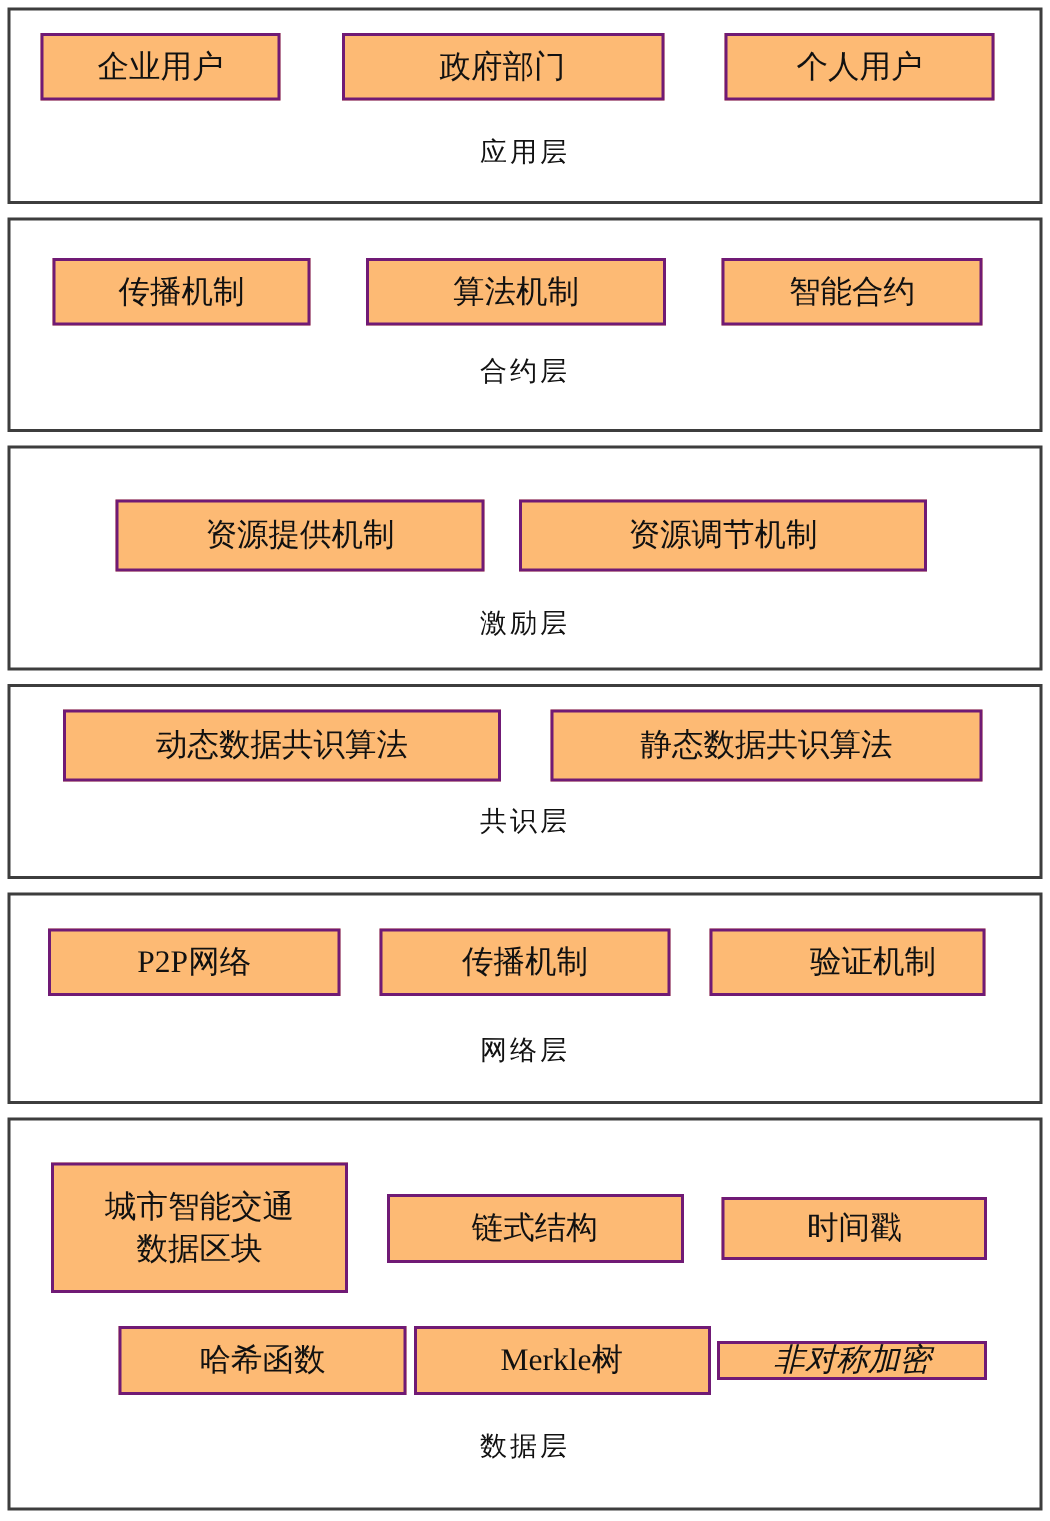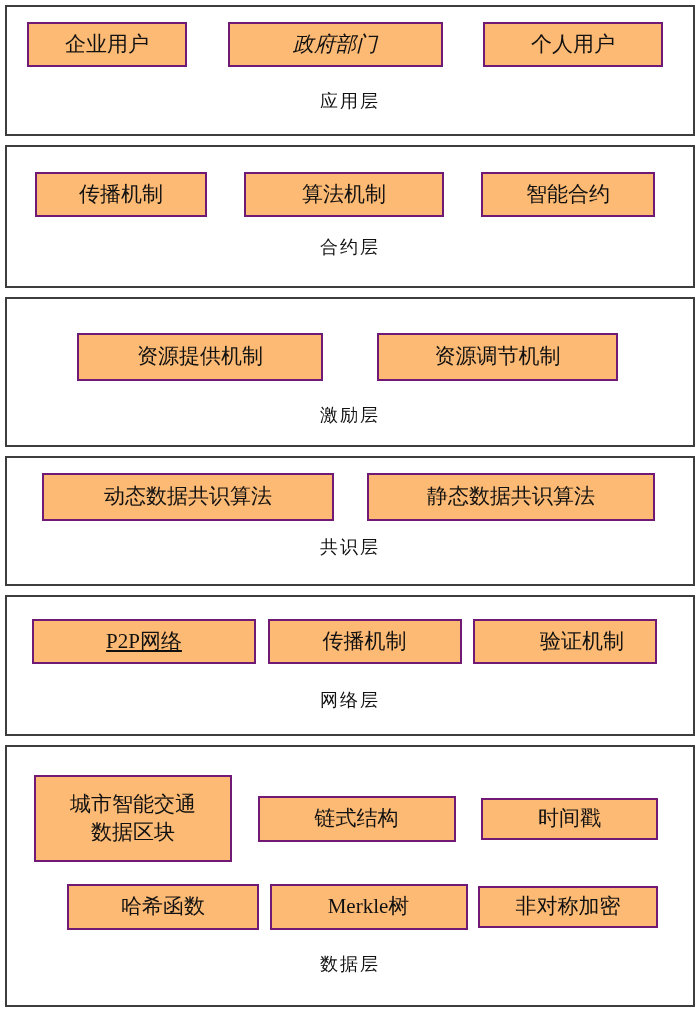--- a/index.html
+++ b/index.html
@@ -43,66 +43,66 @@
   .layer-label {
     text-align: center;
     font-size: 18px;
     letter-spacing: 2px;
   }
 
   
   .layer-app { height: 131px; }
   .layer-app .row { margin: 15px 30px 0 20px; }
   .layer-app .box:nth-child(1) { width: 160px; }
-  .layer-app .box:nth-child(2) { width: 215px; font-style: italic; }
+  .layer-app .box:nth-child(2) { width: 215px; }
   .layer-app .box:nth-child(3) { width: 180px; }
   .layer-app .layer-label { margin-top: 22px; }
 
   
   .layer-contract { height: 143px; }
   .layer-contract .row { margin: 25px 38px 0 28px; }
   .layer-contract .box:nth-child(1) { width: 172px; }
   .layer-contract .box:nth-child(2) { width: 200px; }
   .layer-contract .box:nth-child(3) { width: 174px; }
   .layer-contract .layer-label { margin-top: 18px; }
 
   
   .layer-incentive { height: 150px; }
   .layer-incentive .row { margin: 34px 75px 0 70px; }
   .layer-incentive .box { height: 48px; }
   .layer-incentive .box:nth-child(1) { width: 246px; }
-  .layer-incentive .box:nth-child(2) { width: 241px; text-align: center; }
+  .layer-incentive .box:nth-child(2) { width: 272px; text-align: center; }
   .layer-incentive .layer-label { margin-top: 22px; }
 
   
   .layer-consensus { height: 130px; }
   .layer-consensus .row { margin: 15px 38px 0 35px; }
   .layer-consensus .box { height: 48px; }
   .layer-consensus .box:nth-child(1) { width: 292px; }
   .layer-consensus .box:nth-child(2) { width: 288px; }
   .layer-consensus .layer-label { margin-top: 14px; }
 
   
   .layer-network { height: 141px; }
   .layer-network .row { margin: 22px 36px 0 25px; }
-  .layer-network .box:nth-child(1) { width: 224px; text-decoration: underline; }
+  .layer-network .box:nth-child(1) { width: 195px; }
   .layer-network .box:nth-child(2) { width: 194px; }
   .layer-network .box:nth-child(3) { width: 184px; padding-left: 34px; }
   .layer-network .layer-label { margin-top: 24px; }
 
   
   .layer-data { height: 262px; }
   .layer-data .row-1 { margin: 28px 35px 0 27px; }
   .layer-data .row-1 .box:nth-child(1) { width: 198px; height: 87px; }
   .layer-data .row-1 .box:nth-child(2) { width: 198px; height: 46px; }
   .layer-data .row-1 .box:nth-child(3) { width: 177px; height: 42px; }
-  .layer-data .row-2 { margin: 22px 35px 0 20px; padding-left: 40px; }
+  .layer-data .row-2 { margin: 22px 35px 0 32px; padding-left: 40px; }
   .layer-data .row-2 .box:nth-child(1) { width: 192px; height: 46px; }
   .layer-data .row-2 .box:nth-child(2) { width: 198px; height: 46px; }
-  .layer-data .row-2 .box:nth-child(3) { width: 180px; height: 42px; }
+  .layer-data .row-2 .box:nth-child(3) { width: 180px; height: 26px; font-style: italic; }
   .layer-data .layer-label { margin-top: 22px; }
 </style>
 </head>
 <body>
 
 <div class="page">
 
   <div class="layer layer-app">
     <div class="row">
       <div class="box">企业用户</div>

